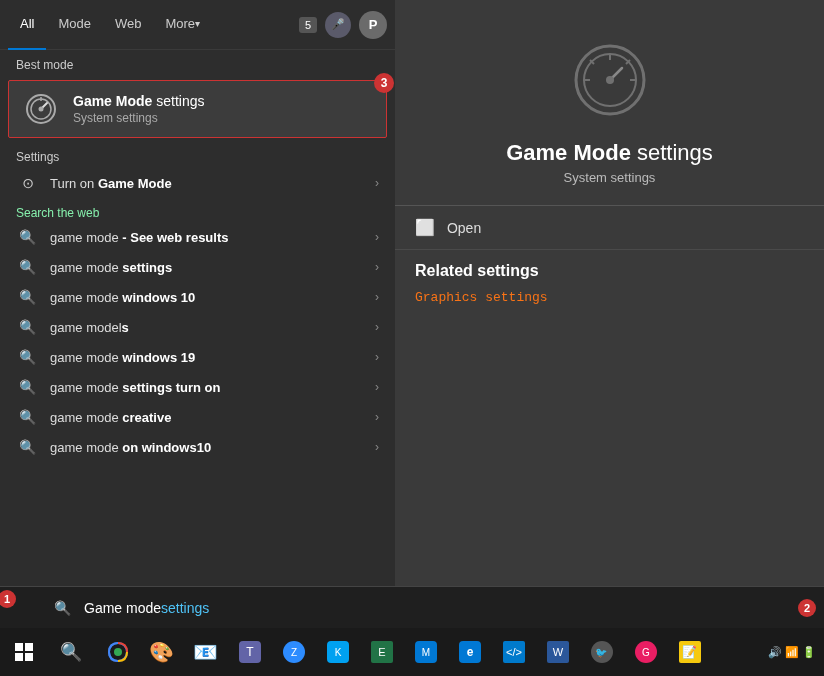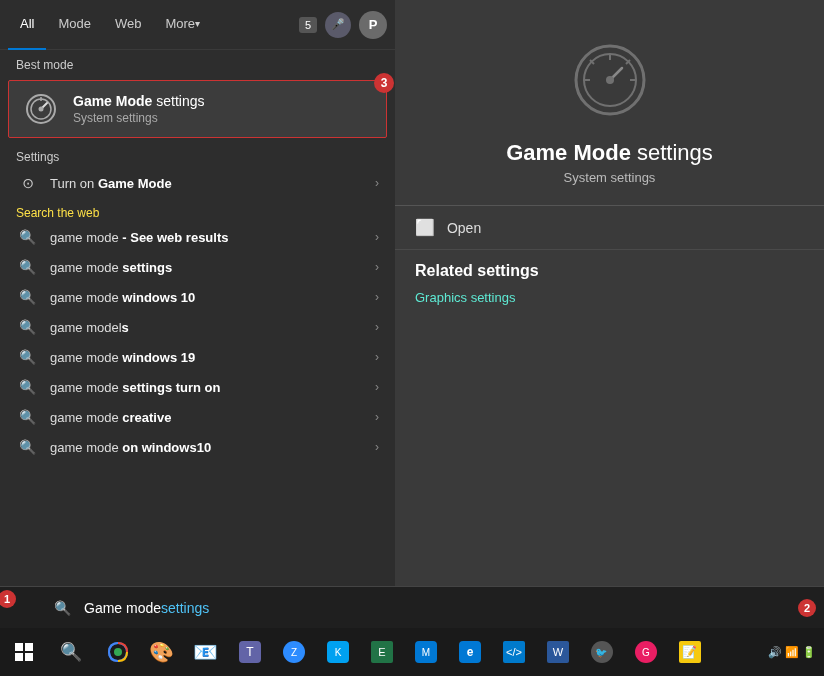--- a/index.html
+++ b/index.html
@@ -143,21 +143,21 @@
       color: #ddd;
       font-size: 13px;
     }
     .list-item-icon { width: 24px; margin-right: 10px; color: #ccc; font-size: 14px; text-align:center; }
     .list-item-text { flex: 1; }
     .list-item-text b { font-weight: 700; color: white; }
     .list-item-arrow { color: #888; font-size: 12px; }
 
     
     .web-section-label {
-      color: #fde047; font-size: 12px; padding: 8px 16px 2px;
+      color: #86efac; font-size: 12px; padding: 8px 16px 2px;
     }
 
     
     .search-bar {
       position: absolute;
       bottom: 48px; left: 0; right: 0;
       height: 42px;
       background: #1f1f1f;
       display: flex; align-items: center;
       border-top: 1px solid #444;
@@ -198,23 +198,24 @@
       cursor: pointer;
       border-bottom: 1px solid #4a4a4a;
     }
     .right-action-icon { margin-right: 12px; font-size: 16px; color: #ccc; }
     .right-related-label {
       color: white; font-size: 16px; font-weight: 600;
       padding: 12px 20px 4px;
     }
     .right-related-item {
       padding: 6px 20px;
-      color: #5eead4;
+      color: #f97316;
       font-size: 13px;
       cursor: pointer;
+      font-family: Liberation Mono, monospace;
     }
 
     
     .gauge-svg { opacity: 0.7; }
 
     
     .search-results-scroll {
       overflow-y: auto;
       flex: 1;
       max-height: 480px;

